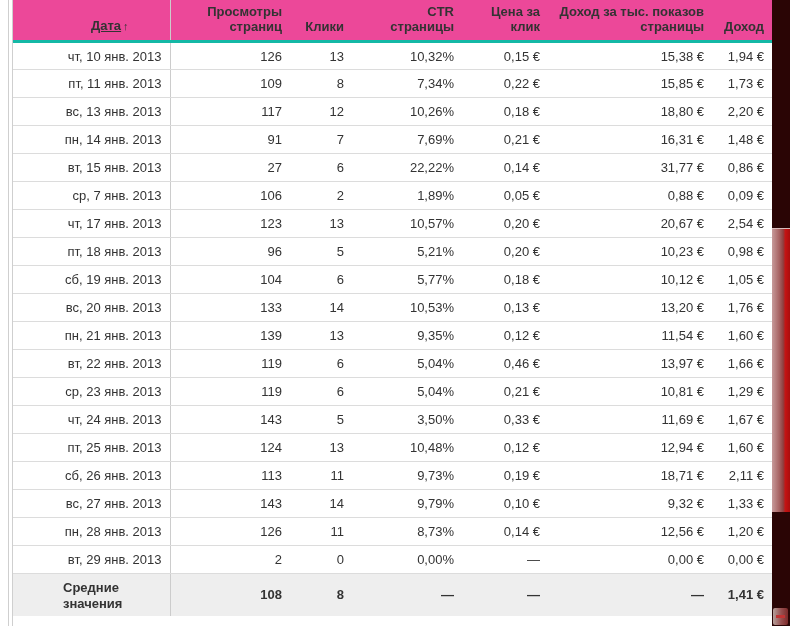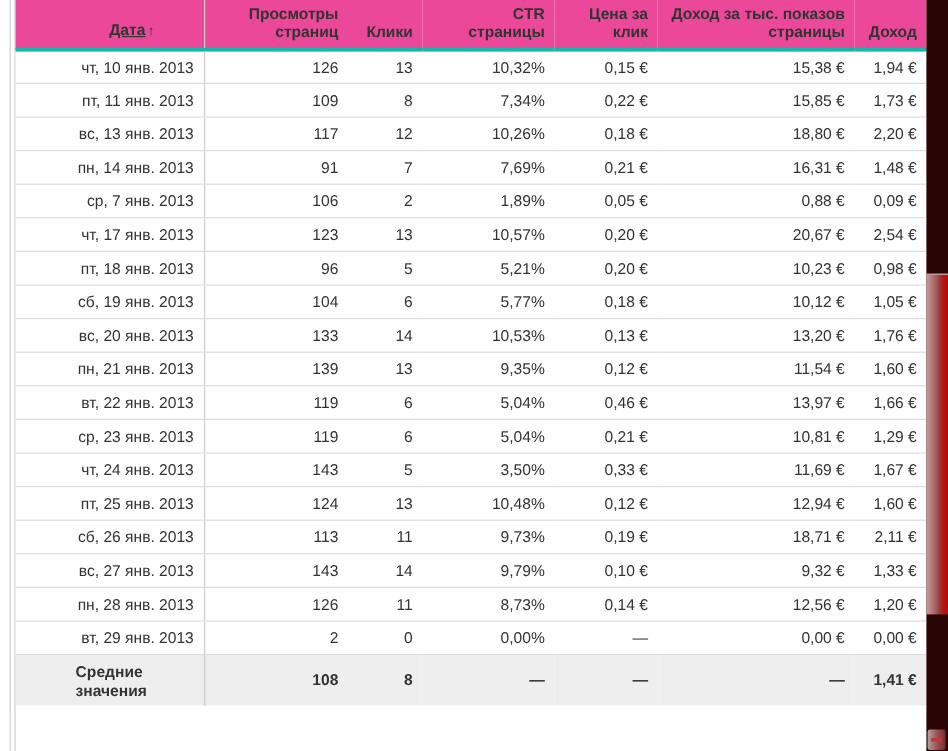--- a/index.html
+++ b/index.html
@@ -170,20 +170,29 @@
         <tr>
           <td class="date-cell col-divider">пн, 14 янв. 2013</td>
           <td>91</td>
           <td>7</td>
           <td>7,69%</td>
           <td>0,21 €</td>
           <td>16,31 €</td>
           <td>1,48 €</td>
         </tr>
         <tr>
+          <td class="date-cell col-divider">вт, 15 янв. 2013</td>
+          <td>27</td>
+          <td>6</td>
+          <td>22,22%</td>
+          <td>0,14 €</td>
+          <td>31,77 €</td>
+          <td>0,86 €</td>
+        </tr>
+        <tr>
           <td class="date-cell col-divider">ср, 7 янв. 2013</td>
           <td>106</td>
           <td>2</td>
           <td>1,89%</td>
           <td>0,05 €</td>
           <td>0,88 €</td>
           <td>0,09 €</td>
         </tr>
         <tr>
           <td class="date-cell col-divider">чт, 17 янв. 2013</td>

